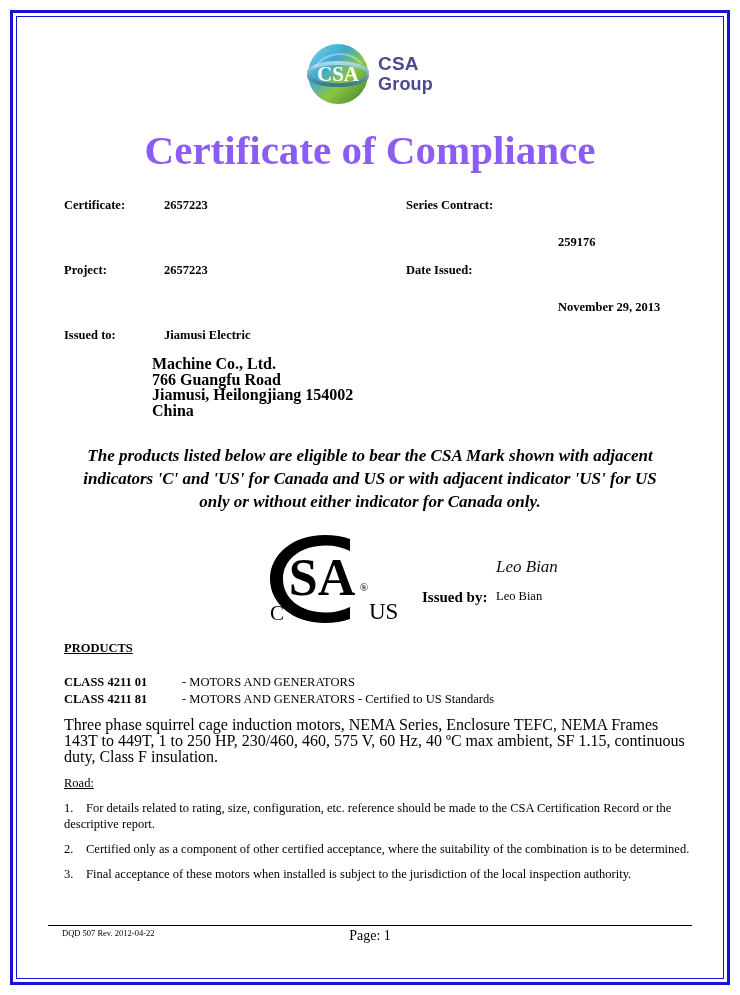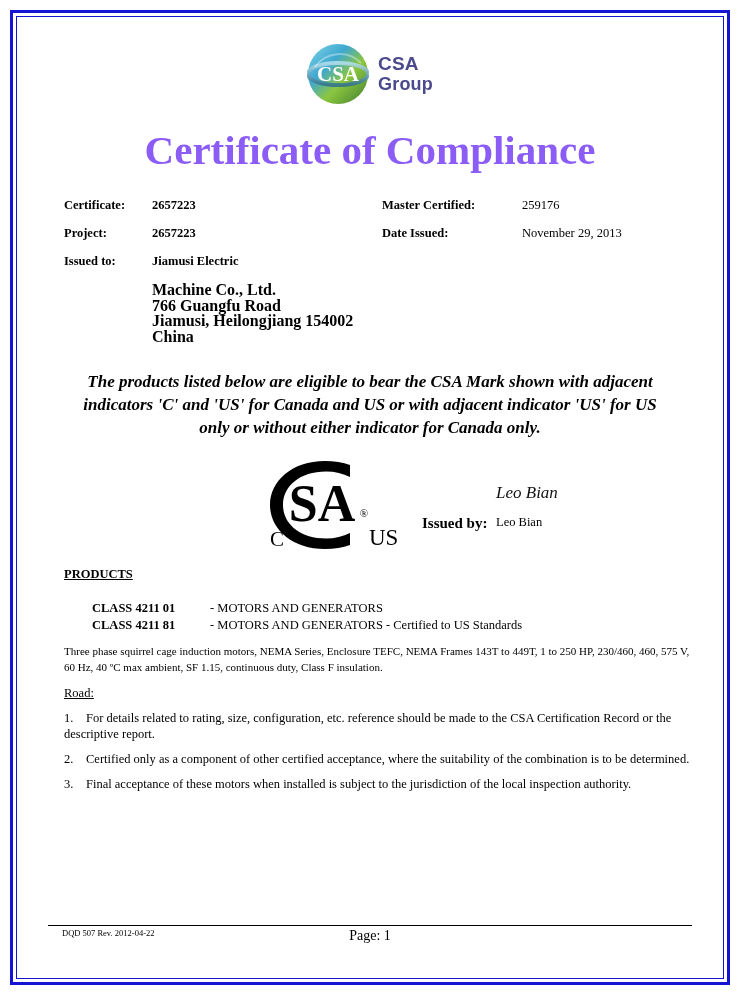--- a/index.html
+++ b/index.html
@@ -88,38 +88,40 @@
   
   .fields {
     margin-top: 24px;
     position: relative;
     font-size: 12.5px;
   }
   .frow {
     display: flex;
     margin-bottom: 13px;
     line-height: 15px;
+    gap: 12px;
   }
   .fl-label {
     width: 88px;
     font-weight: bold;
     padding-left: 40px;
     box-sizing: content-box;
   }
   .fl-value {
     width: 230px;
     font-weight: bold;
   }
   .fr-label {
     width: 140px;
     font-weight: bold;
     text-align: left;
   }
   .fr-value {
-    font-weight: normal;
+    font-weight: bold;
+    margin-top: 37px;
   }
   .addr {
     margin-left: 128px;
     font-weight: bold;
     font-size: 16px;
     line-height: 15.5px;
     margin-top: 2px;
   }
 
   
@@ -196,27 +198,26 @@
     margin-bottom: 18px;
   }
   .class-line {
     font-size: 12.5px;
     line-height: 17px;
     display: flex;
   }
   .class-line .cls {
     font-weight: bold;
     width: 118px;
-    margin-left: 28px;
   }
   .class-line .desc {
     font-weight: normal;
   }
   .desc-para {
-    font-size: 11px;
+    font-size: 16px;
     line-height: 16px;
     margin-top: 9px;
   }
   .notes-title {
     margin-top: 11px;
     font-size: 12.5px;
     text-decoration: underline;
   }
   .note {
     font-size: 12.5px;
@@ -290,21 +291,21 @@
         <div class="l2">Group</div>
       </div>
     </div>
 
     <div class="cert-title">Certificate of Compliance</div>
 
     <div class="fields">
       <div class="frow">
         <div class="fl-label">Certificate:</div>
         <div class="fl-value">2657223</div>
-        <div class="fr-label">Master Certified:</div>
+        <div class="fr-label">Series Contract:</div>
         <div class="fr-value">259176</div>
       </div>
       <div class="frow">
         <div class="fl-label">Project:</div>
         <div class="fl-value">2657223</div>
         <div class="fr-label">Date Issued:</div>
         <div class="fr-value">November 29, 2013</div>
       </div>
       <div class="frow">
         <div class="fl-label">Issued to:</div>

